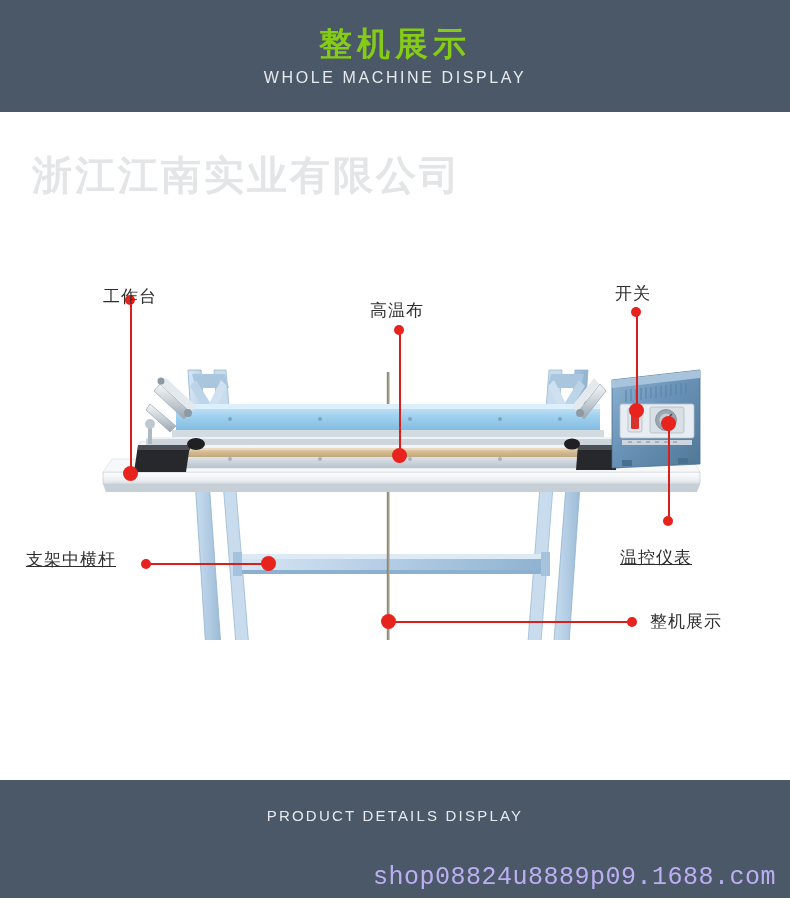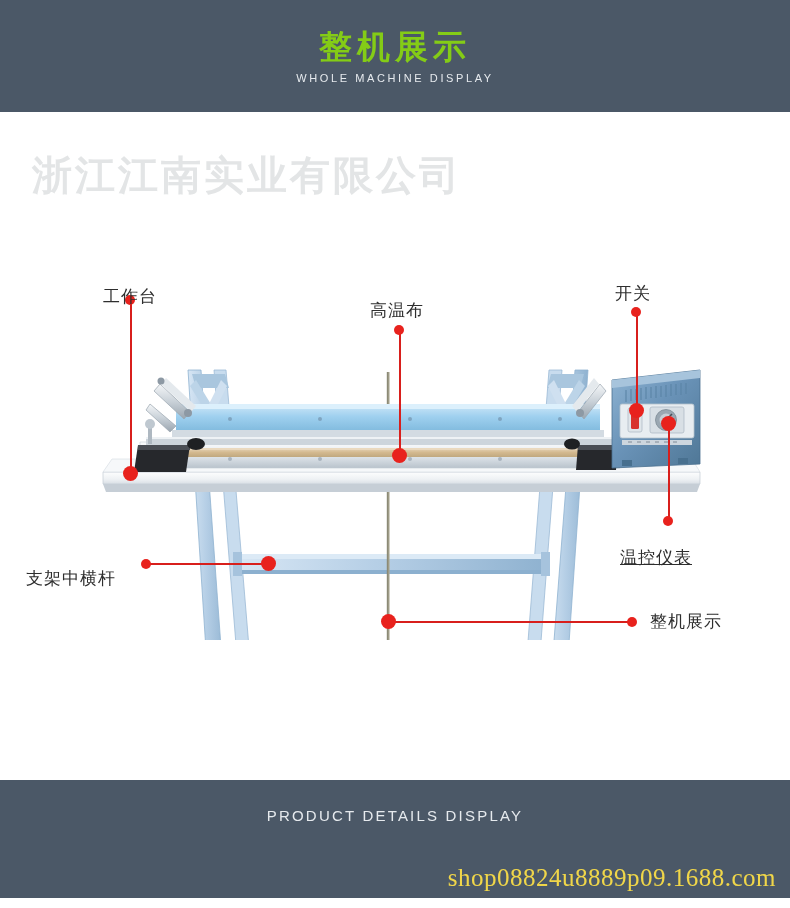--- a/index.html
+++ b/index.html
@@ -18,29 +18,29 @@
   }
   #banner-top    { top:0;   height:112px; }
   #banner-bottom { top:780px; height:118px; justify-content:flex-start; padding-top:22px; }
 
   .banner-cn {
     font-size:33px; font-weight:bold; letter-spacing:5px;
     line-height:1.15; color:#84cc16;
   }
   #banner-bottom .banner-cn { font-size:32px; }
   .banner-en {
-    font-size:11px; letter-spacing:2.6px; color:#e6eaee;
+    font-size:16px; letter-spacing:2.6px; color:#e6eaee;
     margin-top:7px;
   }
   #banner-bottom .banner-en { font-size:15px; margin-top:5px; letter-spacing:2.2px; }
 
   .shop-watermark {
     position:absolute; right:14px; bottom:6px;
-    font-size:25px; color:#fde047; letter-spacing:.5px;
-    font-family:Liberation Serif, serif; opacity:.93;
+    font-size:25px; color:#c4b5fd; letter-spacing:.5px;
+    font-family:Liberation Mono, monospace; opacity:.93;
   }
 
   
   #photo-area {
     position:absolute; left:0; top:112px; width:790px; height:528px;
     background:#ffffff; overflow:hidden;
   }
 
   
   .wm {
@@ -292,21 +292,21 @@
   <div class="callout-label" style="left:615px; top:173px;">开关</div>
 
   <div class="leader v" style="left:668px; top:312px; height:97px;"></div>
   <div class="dot big" style="left:661px; top:304px;"></div>
   <div class="dot small" style="left:663px; top:404px;"></div>
   <div class="callout-label" style="left:620px; top:437px;text-decoration:underline;">温控仪表</div>
 
   <div class="leader h" style="left:146px; top:451px; width:122px;"></div>
   <div class="dot small" style="left:141px; top:447px;"></div>
   <div class="dot big" style="left:261px; top:444px;"></div>
-  <div class="callout-label" style="left:26px; top:458px;">支架中横杆</div>
+  <div class="callout-label" style="left:26px; top:439px;text-decoration:underline;">支架中横杆</div>
 
   <div class="leader h" style="left:148px; top:558px; width:73px;"></div>
   <div class="dot small" style="left:143px; top:554px;"></div>
   <div class="dot big" style="left:214px; top:551px;"></div>
   <div class="callout-label" style="left:72px; top:550px;">脚架</div>
 
   <div class="leader h" style="left:392px; top:509px; width:240px;"></div>
   <div class="dot big" style="left:381px; top:502px;"></div>
   <div class="dot small" style="left:627px; top:505px;"></div>
   <div class="callout-label" style="left:650px; top:501px;">整机展示</div>

